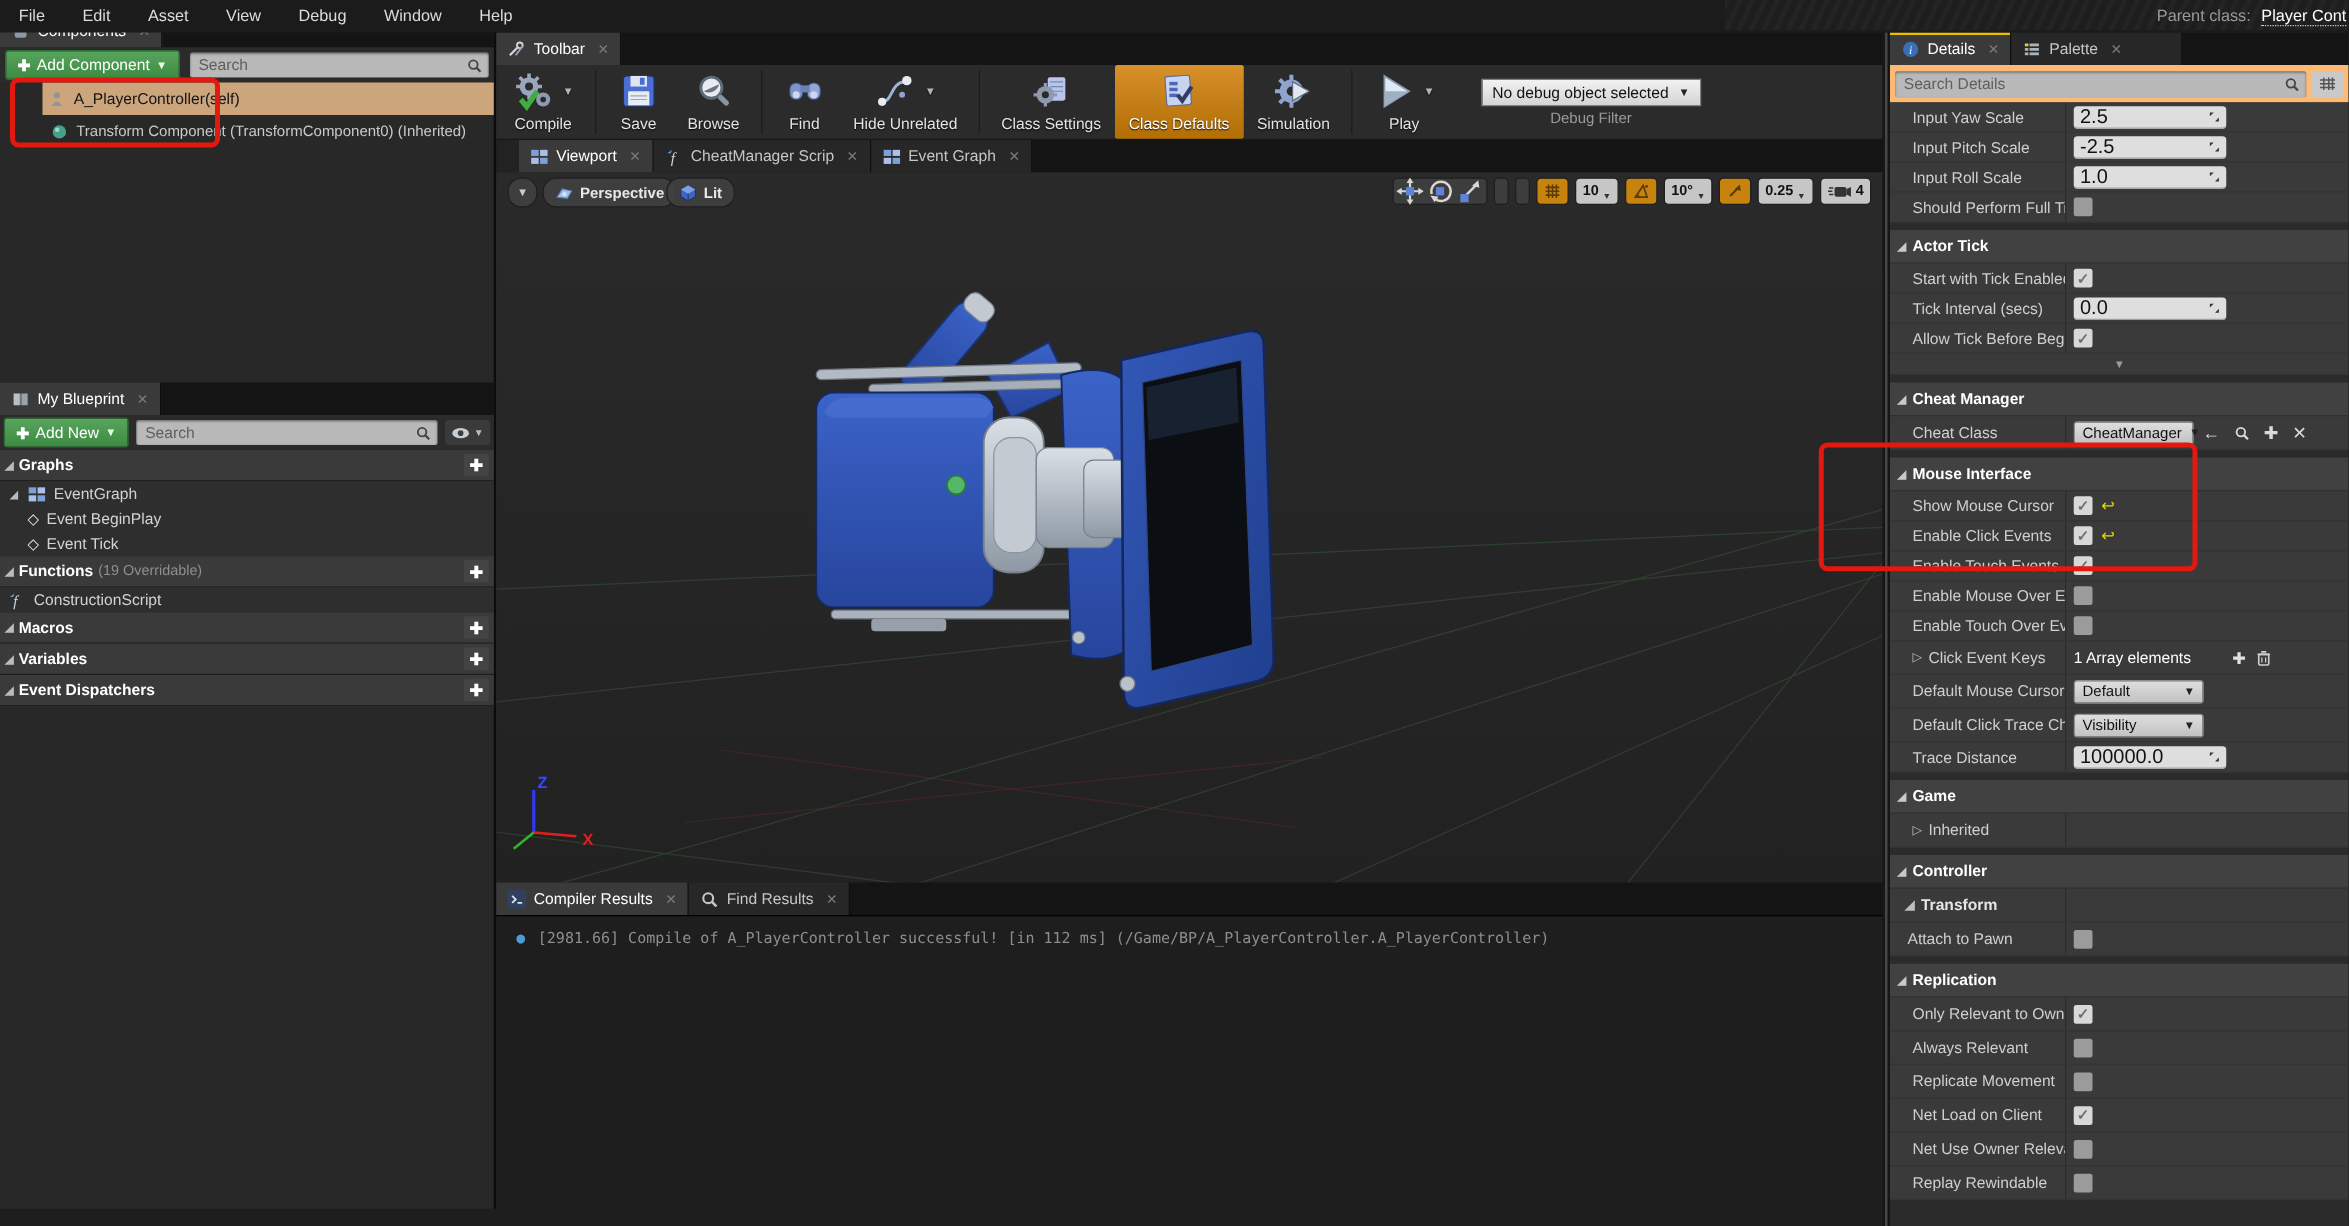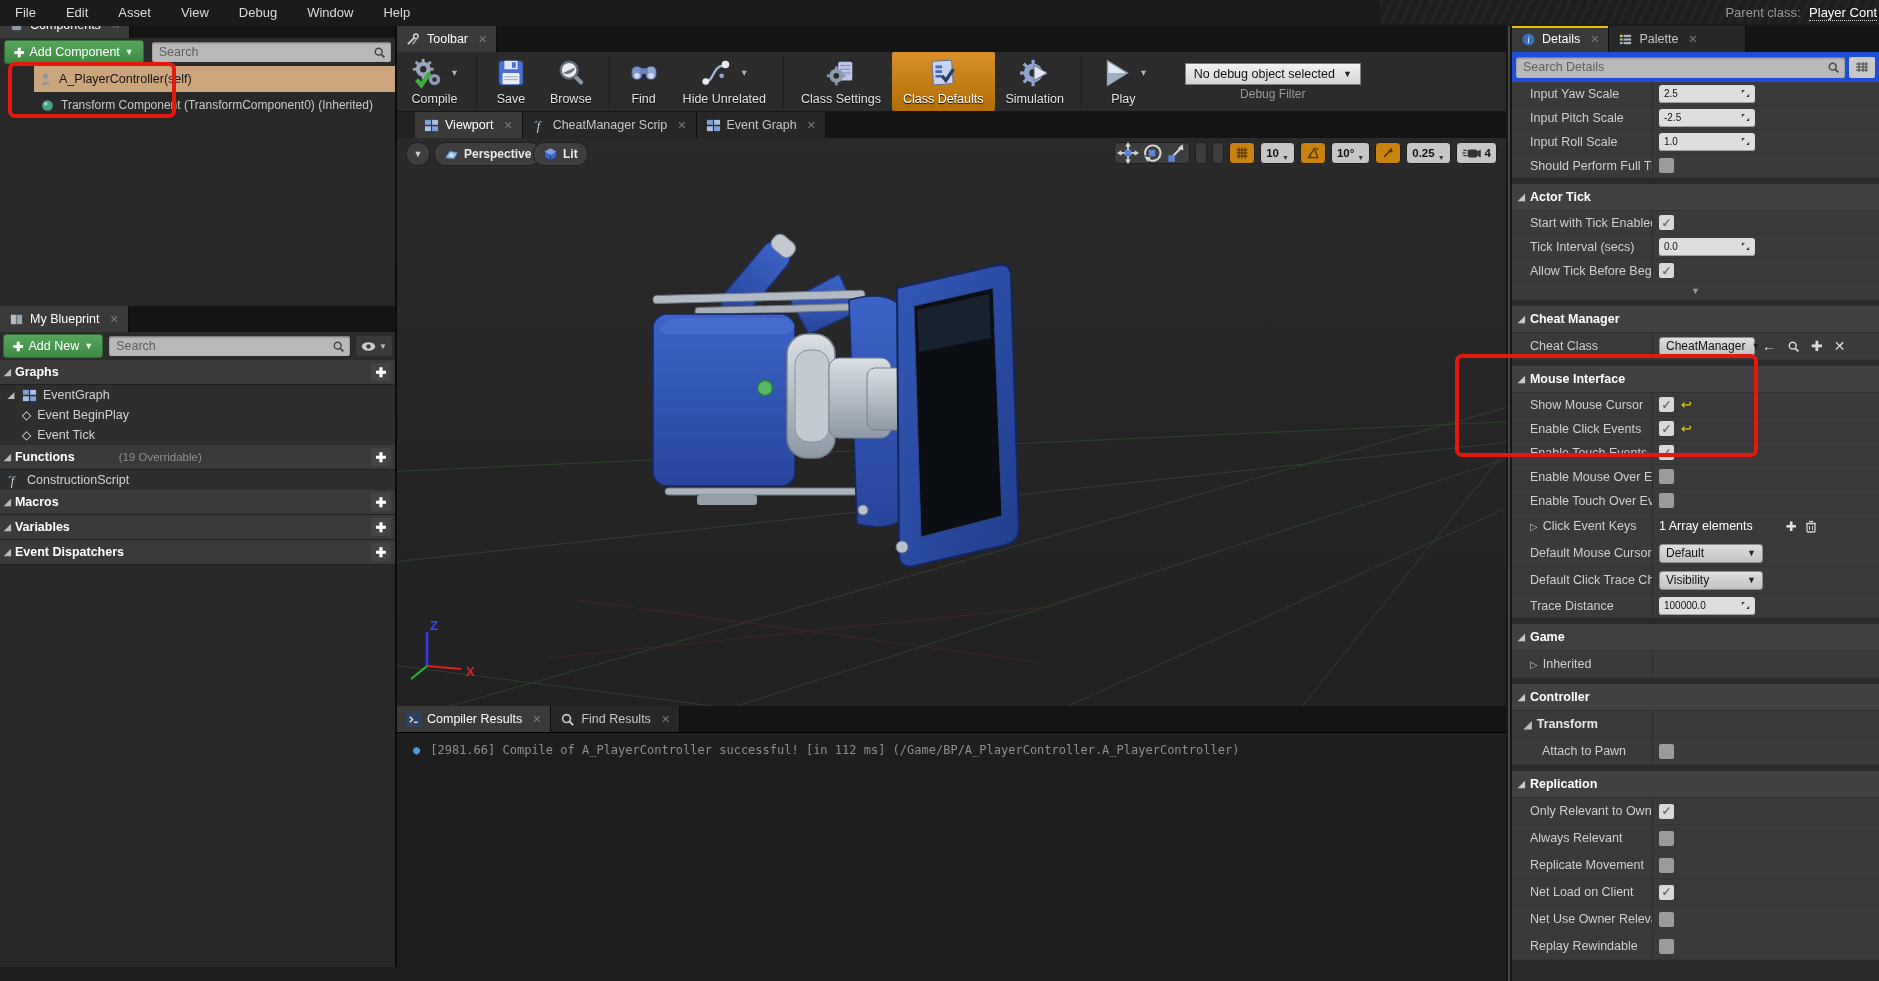--- a/index.html
+++ b/index.html
@@ -43,21 +43,21 @@
   .comp-row-self .sel{position:absolute;left:34px;right:0;top:0;bottom:0;background:#cda57d;display:flex;align-items:center;gap:6px;padding-left:4px;color:#141414;font-size:12.5px;}
   .comp-row-inh{position:absolute;left:0;top:80px;width:100%;height:26px;display:flex;align-items:center;gap:6px;padding-left:40px;box-sizing:border-box;color:#c9c9c9;font-size:12px;white-space:nowrap;overflow:hidden;}
   
   .bp-block{position:absolute;left:0;top:294px;width:100%;}
   .bp-toolbar{position:absolute;left:0;top:26px;width:100%;height:28px;background:#2b2b2b;display:flex;align-items:center;gap:6px;padding:0 3px;box-sizing:border-box;}
   .eyebtn{display:inline-flex;align-items:center;gap:3px;height:20px;padding:0 5px;background:#3a3a3a;border-radius:3px;}
   .eyebtn .caret{font-size:8px;color:#bbb;}
   .bp-list{position:absolute;left:0;top:54px;width:100%;}
   .bp-header{height:24px;background:#3a3a3a;border-bottom:1px solid #202020;display:flex;align-items:center;padding:0 4px;gap:4px;color:#fff;font-weight:bold;font-size:12.5px;}
   .bp-header .tri{color:#bbb;font-size:9px;}
-  .bp-header .note{color:#8f8f8f;font-weight:normal;font-size:11.5px;margin-left:40px;}
+  .bp-header .note{color:#8f8f8f;font-weight:normal;font-size:11.5px;}
   .bp-header .plus{margin-left:auto;width:20px;height:18px;display:flex;align-items:center;justify-content:center;background:#444;border-radius:2px;color:#fff;font-size:13px;}
   .bp-item{height:20px;display:flex;align-items:center;gap:6px;color:#d3d3d3;font-size:12.5px;background:#2e2e2e;}
   .bp-item .tri{color:#bbb;font-size:9px;width:10px;text-align:center;}
   .bp-item .dia{color:#e8e8e8;font-size:12px;}
   
   .main-toolbar{position:absolute;left:0;top:26px;width:100%;height:60px;background:#2b2b2b;display:flex;align-items:stretch;padding-left:2px;border-bottom:1px solid #171717;box-sizing:border-box;}
   .tbtn{display:flex;flex-direction:column;align-items:center;justify-content:flex-end;padding:4px 11px 5px;gap:2px;color:#e4e4e4;font-size:12.5px;text-shadow:0 1px 1px #000;}
   .tbtn .icrow{display:flex;align-items:center;gap:6px;height:36px;}
   .tbtn .icrow .bigicon{width:34px;height:34px;display:flex;align-items:center;justify-content:center;}
   .tbtn .icrow .bigicon svg{width:32px;height:32px;}
@@ -82,32 +82,32 @@
   .vpbtn.light{background:#c6c6c6;color:#111;font-size:11.5px;font-weight:bold;gap:3px;}
   .vpbtn.light .tinycaret{font-size:7px;color:#333;align-self:flex-end;margin-bottom:2px;}
   .vpbtn.dark{background:#3d3d3d;}
   
   .cr-tabbar{top:680px;left:0;width:100%;}
   .cr-body{position:absolute;left:0;top:706px;width:100%;height:249px;background:#1e1e1e;border-top:1px solid #000;}
   .logline{position:absolute;left:16px;top:10px;display:flex;align-items:flex-start;gap:10px;
            font-family:"DejaVu Sans Mono",monospace;font-size:12px;color:#8e8e8e;white-space:nowrap;}
   .logline .dot{color:#4f9bd5;font-size:12px;line-height:15px;}
   
-  .d-search{position:absolute;left:0;top:26px;width:100%;height:30px;display:flex;align-items:center;gap:4px;padding:0 4px;box-sizing:border-box;background:#1d4ed8;}
+  .d-search{position:absolute;left:0;top:26px;width:100%;height:30px;display:flex;align-items:center;gap:4px;padding:0 4px;box-sizing:border-box;background:#fdba74;}
   .gridbtn{width:26px;height:21px;background:#c9c9c9;border-radius:2px;display:flex;align-items:center;justify-content:center;flex:none;}
   .d-rows{position:absolute;left:0;top:56px;width:100%;bottom:0;overflow:hidden;background:#2b2b2b;}
   .dheader{height:26px;margin-top:6px;background:#414141;border-bottom:1px solid #303030;display:flex;align-items:center;gap:5px;padding-left:6px;color:#fff;font-weight:bold;font-size:12.5px;}
   .dheader .tri{color:#c9c9c9;font-size:9px;}
   .drow{display:flex;align-items:center;background:#3a3a3a;border-bottom:1px solid #343434;height:23px;}
   .drow.h26{height:26px;}
   .dlabel{width:140px;flex:none;padding-left:18px;box-sizing:border-box;white-space:nowrap;overflow:hidden;color:#cfcfcf;font-size:12.5px;display:flex;align-items:center;gap:5px;}
   .dlabel .exp{color:#bdbdbd;font-size:10px;}
   .dctrl{flex:1;height:100%;display:flex;align-items:center;gap:7px;border-left:1px solid #2c2c2c;padding-left:6px;min-width:0;}
-  .numbox{width:96px;height:18px;background:#dedede;border-radius:3px;display:flex;align-items:center;justify-content:space-between;
-          padding:0 5px;box-sizing:border-box;color:#111;font-size:10px;box-shadow:inset 0 -1px 0 #9f9f9f;flex:none;}
+  .numbox{width:122px;height:18px;background:#dedede;border-radius:3px;display:flex;align-items:center;justify-content:space-between;
+          padding:0 5px;box-sizing:border-box;color:#111;font-size:16px;box-shadow:inset 0 -1px 0 #9f9f9f;flex:none;}
   .ddl{height:19px;background:linear-gradient(#dedede,#c2c2c2);border:1px solid #8d8d8d;border-radius:3px;display:flex;align-items:center;justify-content:space-between;
        padding:0 6px;box-sizing:border-box;color:#111;font-size:12px;width:104px;flex:none;}
   .ddl .caret{font-size:9px;color:#222;margin-left:6px;}
   .cb{width:15px;height:15px;border-radius:2px;background:#9b9b9b;flex:none;display:flex;align-items:center;justify-content:center;}
   .cb.checked{background:#d8d8d8;color:#6f6f6f;font-size:12px;font-weight:bold;}
   .resetarrow{color:#e6d600;font-size:13px;line-height:13px;}
   .rowicons{display:flex;align-items:center;gap:11px;color:#dadada;font-size:14px;}
   .expander-row{height:16px;background:#3a3a3a;border-bottom:1px solid #343434;display:flex;align-items:center;justify-content:center;color:#9a9a9a;font-size:9px;}
   .subhdr{color:#e6e6e6;font-weight:bold;}
   .arrtext{color:#ffffff;font-size:12.5px;}
@@ -1009,21 +1009,21 @@
           <span>Controller</span>
         </div>
         <div class="drow h26">
           <div class="dlabel subhdr" style="padding-left: 12px;">
             <span class="exp">◢</span>
             <span>Transform</span>
           </div>
           <div class="dctrl"></div>
         </div>
         <div class="drow h26">
-          <div class="dlabel" style="padding-left: 30px;">
+          <div class="dlabel" style="padding-left: 14px;">
             <span>Attach to Pawn</span>
           </div>
           <div class="dctrl">
             <div class="cb"></div>
           </div>
         </div>
         <div class="dheader">
           <span class="tri">◢</span>
           <span>Replication</span>
         </div>

